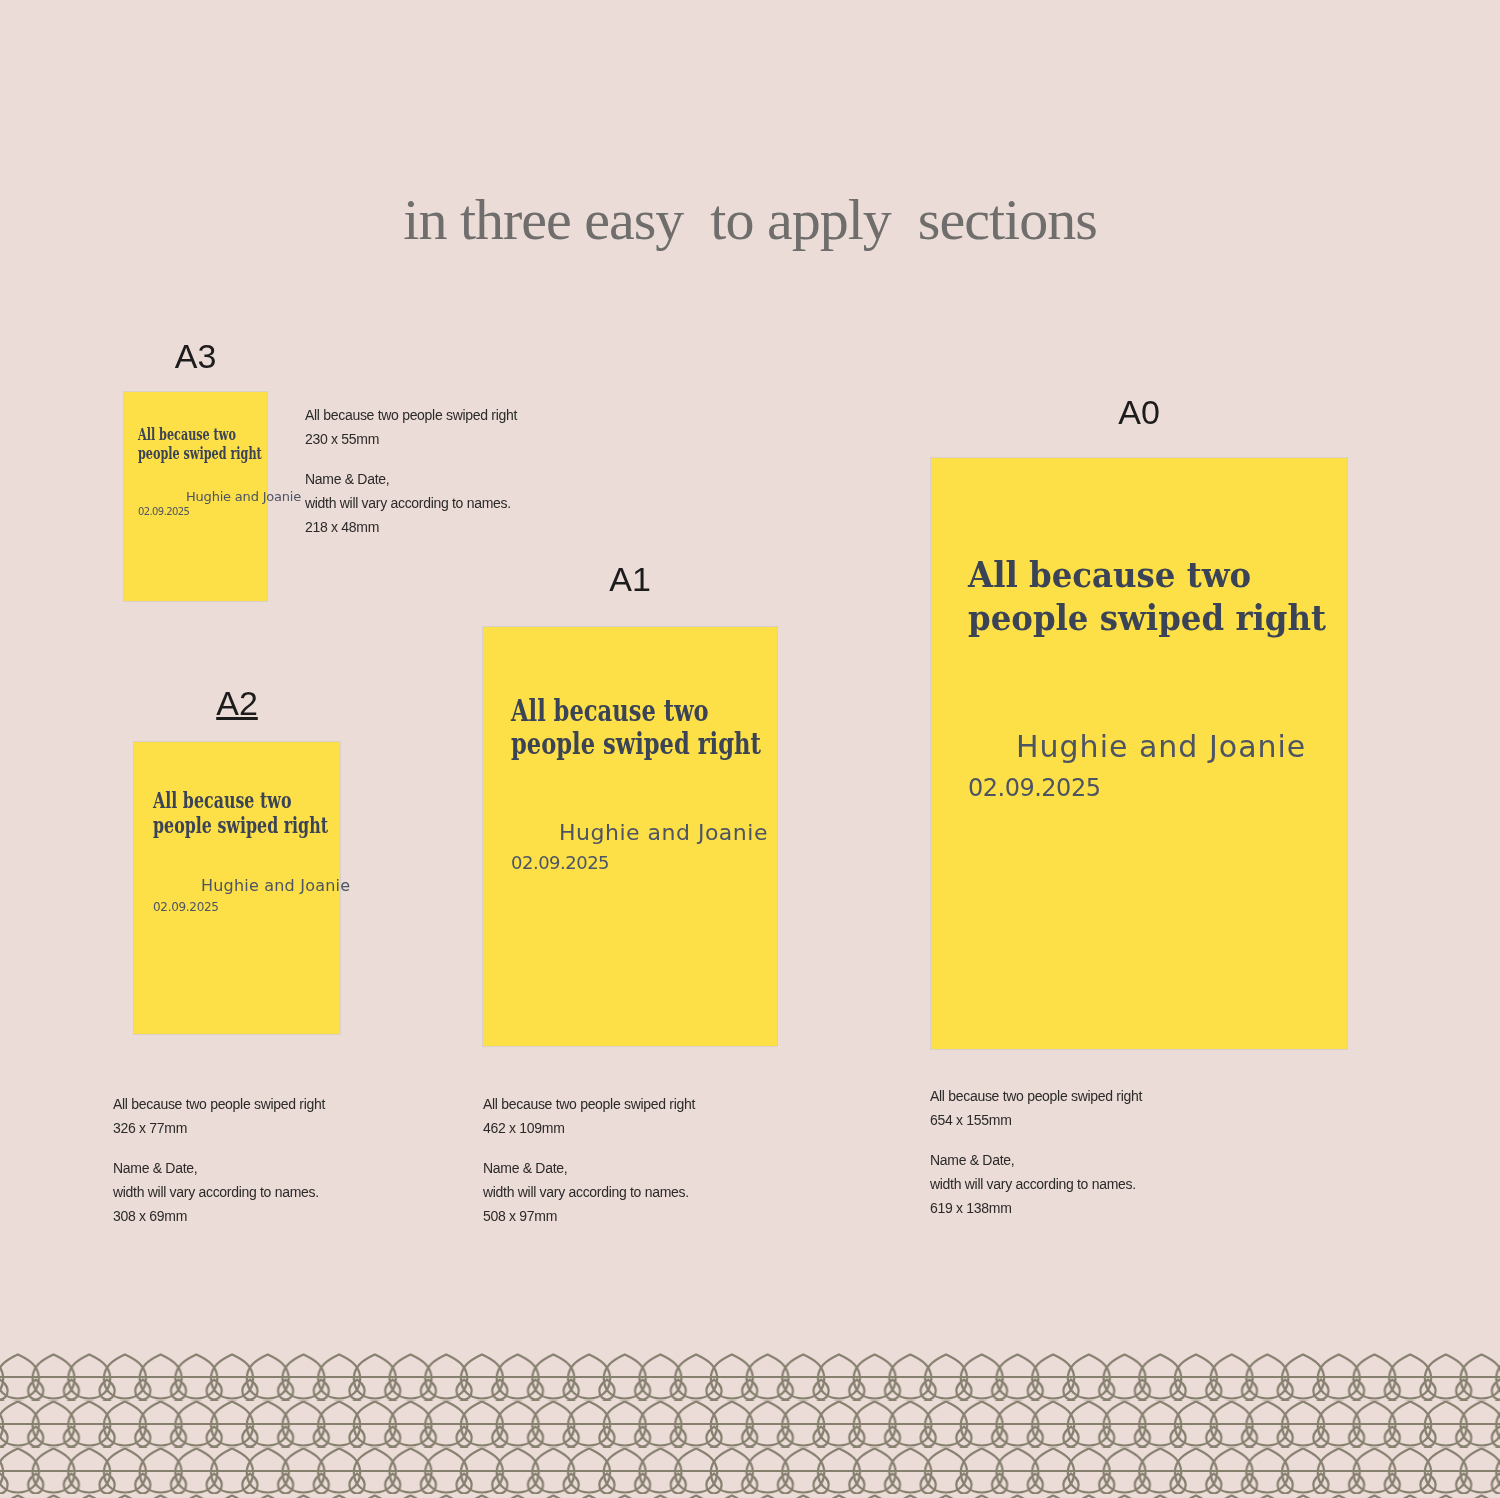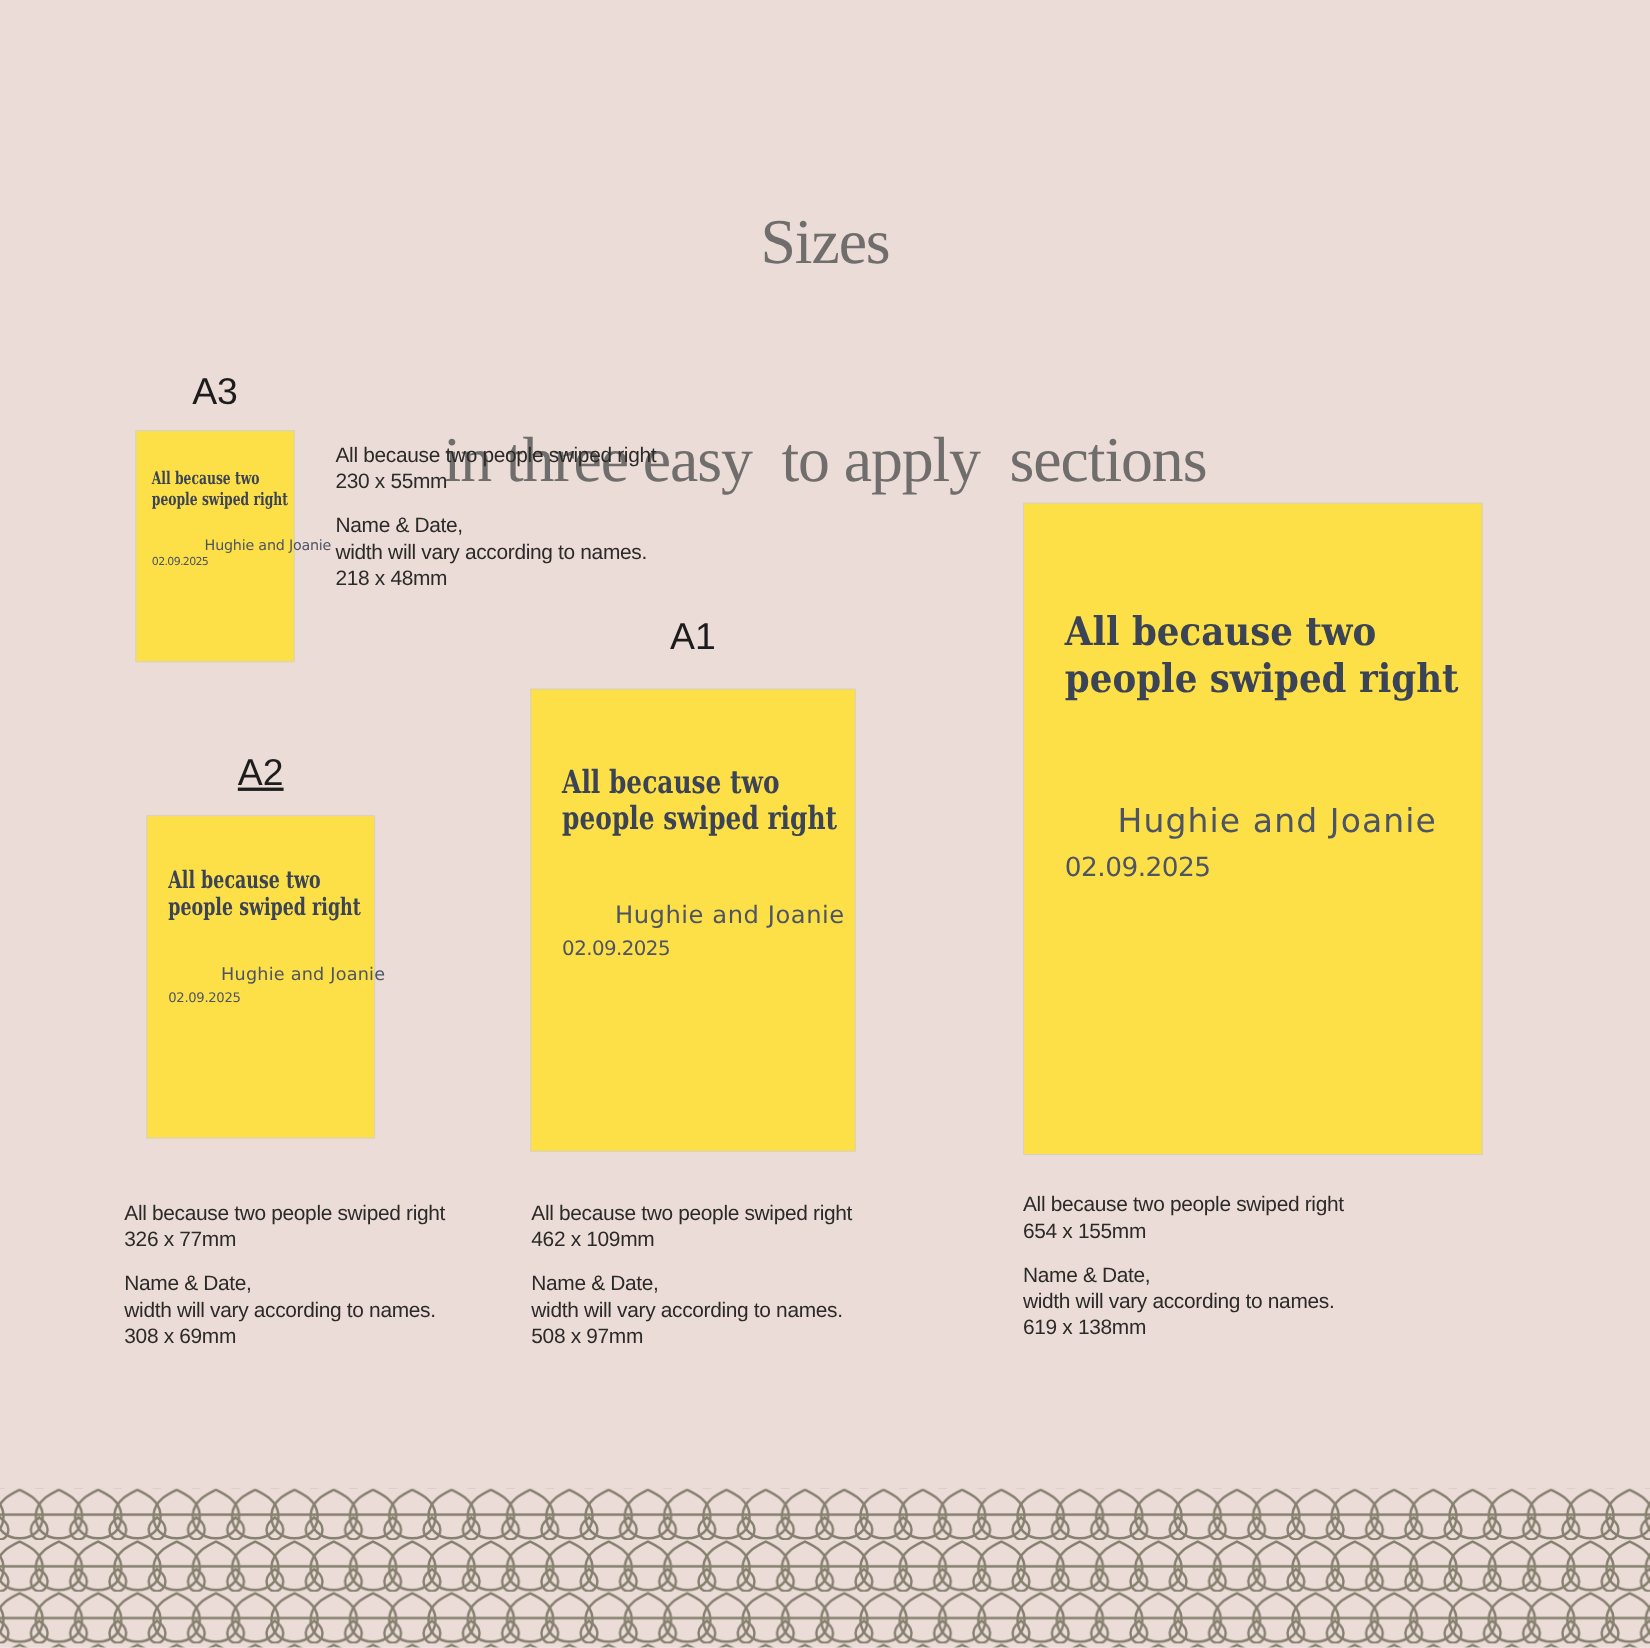--- a/index.html
+++ b/index.html
@@ -65,39 +65,38 @@
   .card-a1 .names{left:28px;top:193px;font-size:22px;letter-spacing:.5px;}
   .card-a1 .date{left:28px;top:225px;font-size:18px;letter-spacing:-.5px;}
 
   .card-a0 .headline{left:37px;top:95px;font-size:36px;line-height:43px;transform:scaleX(.90);}
   .card-a0 .names{left:37px;top:271px;font-size:30px;letter-spacing:1px;}
   .card-a0 .date{left:37px;top:316px;font-size:24px;letter-spacing:-.5px;}
 
   
   .spec{
     position:absolute;
-    font-size:19px;line-height:24px;letter-spacing:-.3px;
+    font-size:14px;line-height:24px;letter-spacing:-.3px;
     color:#2b2a28;
   }
   .spec-gap{height:16px;}
   .spec-a3{left:305px;top:403px;}
   .spec-a2{left:113px;top:1092px;}
   .spec-a1{left:483px;top:1092px;}
   .spec-a0{left:930px;top:1084px;}
 
   
   .lattice{position:absolute;left:0;top:1353px;display:block;}
 </style>
 </head>
 <body>
 
 <div class="stage">
 
   <div class="title">
-    <div>Sizes</div>
     <div>in three easy  to apply  sections</div>
   </div>
 
   <div class="size-label label-a3">A3</div>
   <div class="card card-a3">
     <div class="headline">
       <div>All because two</div>
       <div>people swiped right</div>
     </div>
     <div class="names">Hughie and Joanie</div>
@@ -141,20 +140,21 @@
   </div>
   <div class="spec spec-a1">
     <div>All because two people swiped right</div>
     <div>462 x 109mm</div>
     <div class="spec-gap"></div>
     <div>Name &amp; Date,</div>
     <div>width will vary according to names.</div>
     <div>508 x 97mm</div>
   </div>
 
+  <div class="size-label label-a0">A0</div>
   <div class="card card-a0">
     <div class="headline">
       <div>All because two</div>
       <div>people swiped right</div>
     </div>
     <div class="names">Hughie and Joanie</div>
     <div class="date">02.09.2025</div>
   </div>
   <div class="spec spec-a0">
     <div>All because two people swiped right</div>

